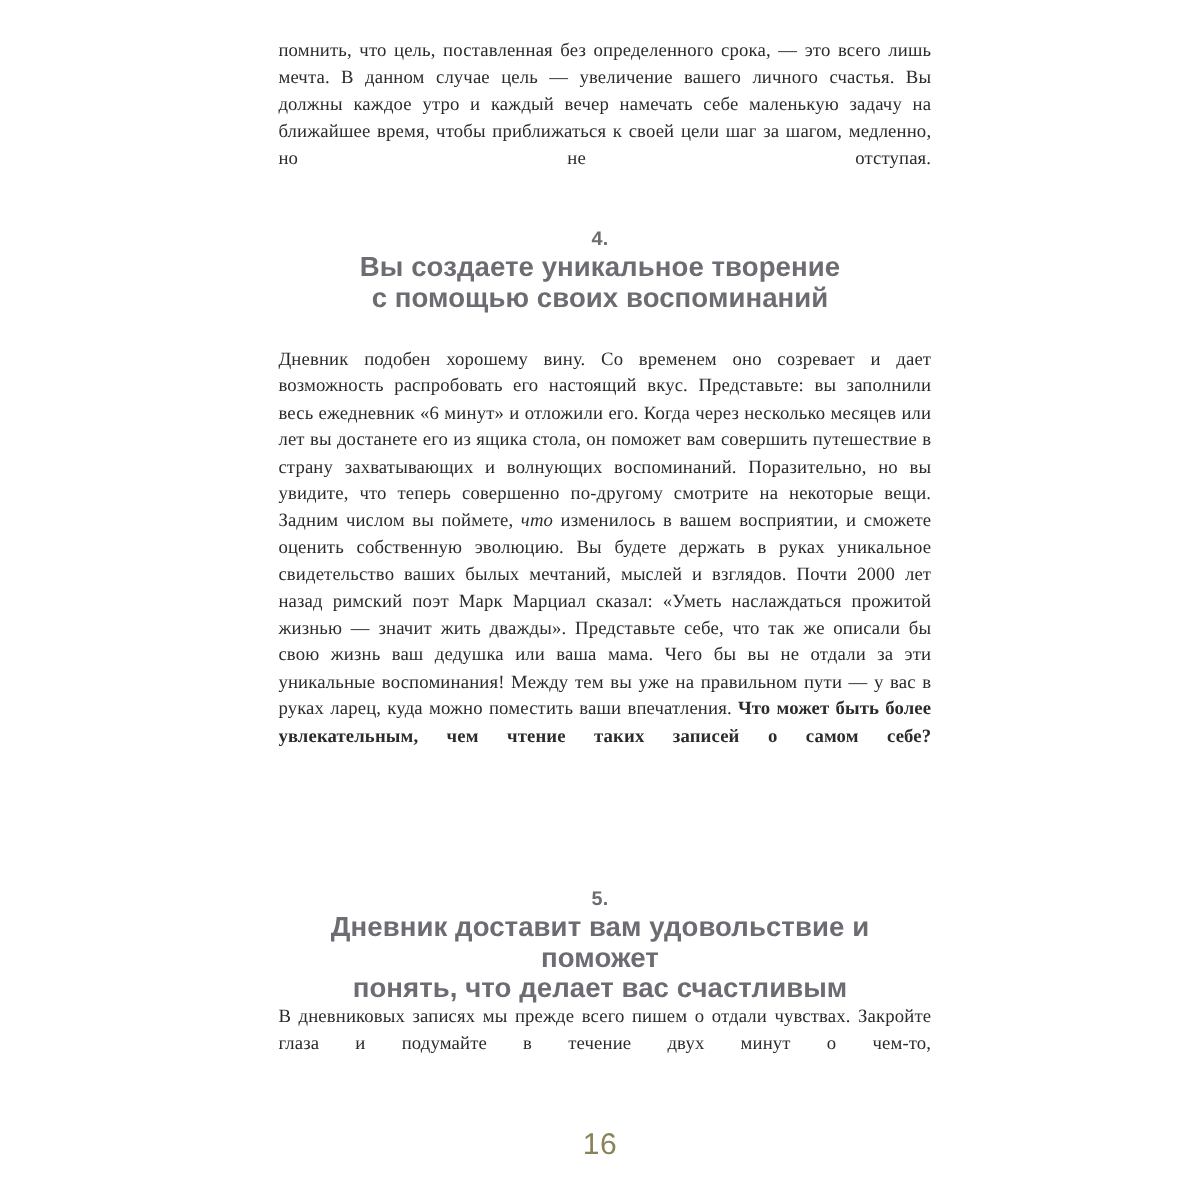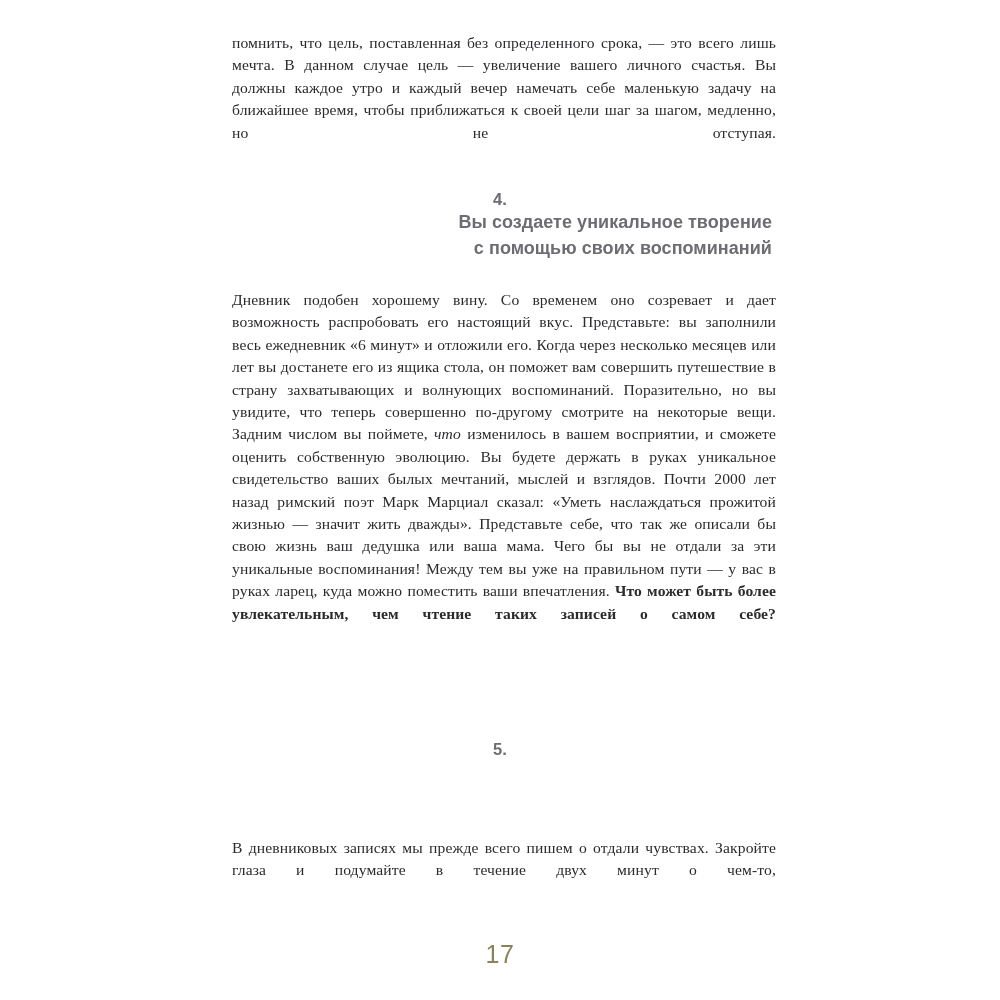--- a/index.html
+++ b/index.html
@@ -59,26 +59,25 @@
     font-family: "Liberation Sans", "DejaVu Sans", sans-serif;
     color: #6c6c72;
   }
   .heading-num {
     font-size: 16.5px;
     font-weight: 600;
     line-height: 22px;
     letter-spacing: 0.2px;
   }
   .heading-title {
-    font-size: 18px;
+    font-size: 23px;
     font-weight: 600;
     line-height: 25.5px;
     letter-spacing: 0.05px;
     white-space: pre-line;
-    text-align: right;
   }
 
   
   #para-intro   { position: absolute; top: 28px;  left: 0; width: 544px; }
   #heading-4    { position: absolute; top: 188px; left: 0; width: 544px; }
   #para-body    { position: absolute; top: 285px; left: 0; width: 544px; }
   #heading-5    { position: absolute; top: 738px; left: 0; width: 544px; }
   #para-outro   { position: absolute; top: 833px; left: 0; width: 544px; }
 
   
@@ -106,20 +105,22 @@
     <div class="heading-block" id="heading-4">
       <div class="heading-num">4.</div>
       <div class="heading-title">Вы создаете уникальное творение
 с помощью своих воспоминаний</div>
     </div>
 
     <p class="para last-full" id="para-body"><span>Дневник подобен хорошему вину. Со временем оно созревает и дает возможность распробовать его настоящий вкус. Представьте: вы заполнили весь ежедневник «6 минут» и отложили его. Когда через несколько месяцев или лет вы достанете его из ящика стола, он поможет вам совершить путешествие в страну захватывающих и волнующих воспоминаний. Поразительно, но вы увидите, что теперь совершенно по-другому смотрите на некоторые вещи. Задним числом вы поймете, </span><em>что</em><span> изменилось в вашем восприятии, и сможете оценить собственную эволюцию. Вы будете держать в руках уникальное свидетельство ваших былых мечтаний, мыслей и взглядов. Почти 2000 лет назад римский поэт Марк Марциал сказал: «Уметь наслаждаться прожитой жизнью — значит жить дважды». Представьте себе, что так же описали бы свою жизнь ваш дедушка или ваша мама. Чего бы вы не отдали за эти уникальные воспоминания! Между тем вы уже на правильном пути — у вас в руках ларец, куда можно поместить ваши впечатления. </span><strong>Что может быть более увлекательным, чем чтение таких записей о самом себе?</strong></p>
 
     <div class="heading-block" id="heading-5">
       <div class="heading-num">5.</div>
+      <div class="heading-title">Дневник доставит вам удовольствие и поможет
+понять, что делает вас счастливым</div>
     </div>
 
     <p class="para last-full" id="para-outro">В дневниковых записях мы прежде всего пишем о отдали чувствах. Закройте глаза и подумайте в течение двух минут о чем-то,</p>
 
   </div>
 
-  <div class="folio">17</div>
+  <div class="folio">16</div>
 </div>
 
 </body></html>

